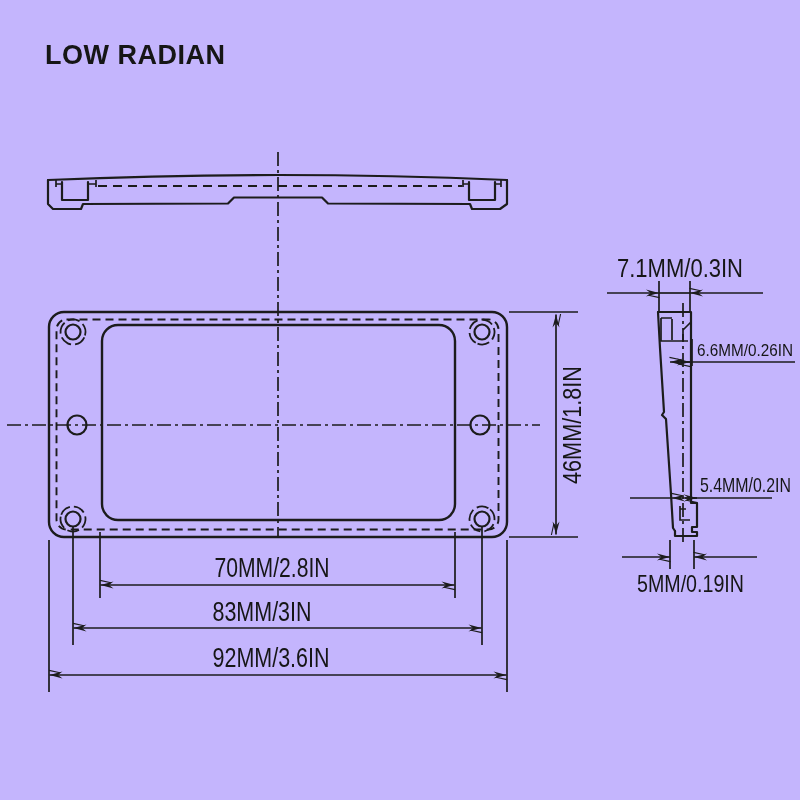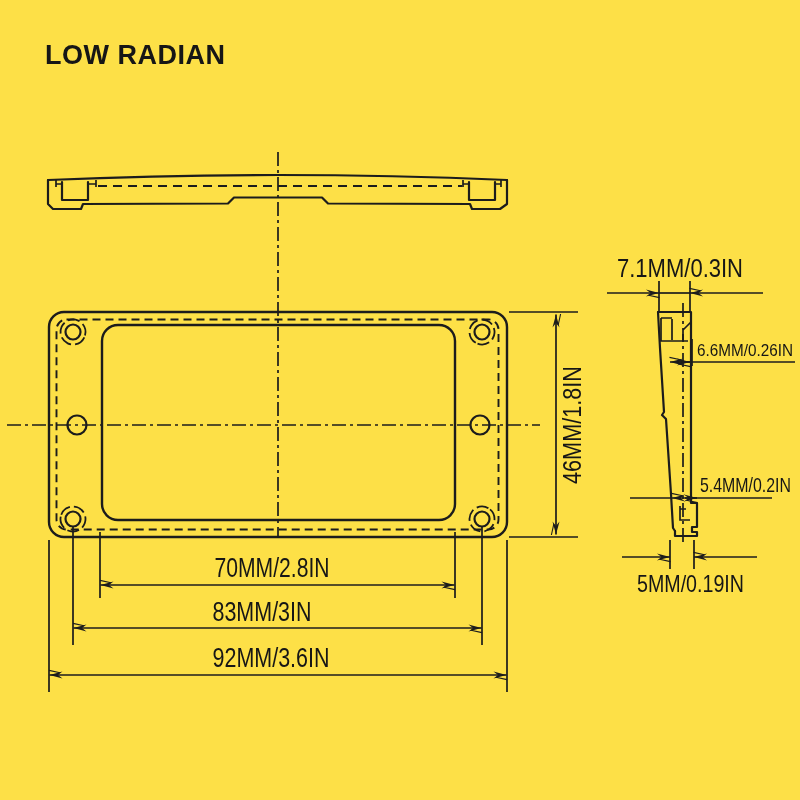--- a/index.html
+++ b/index.html
@@ -1,16 +1,16 @@
 <!DOCTYPE html>
 <html><head>
 <meta charset="utf-8">
 <style>
   html,body{margin:0;padding:0;background:#ffffff;}
-  .page{position:relative;width:800px;height:800px;background:#fde047;overflow:hidden;
+  .page{position:relative;width:800px;height:800px;background:#c4b5fd;overflow:hidden;
         font-family:"Liberation Sans",sans-serif;}
   .title{position:absolute;left:45px;top:40px;font-size:27px;font-weight:bold;
          color:#161616;letter-spacing:.5px;white-space:nowrap;}
   svg{position:absolute;left:0;top:0;}
   .o   {stroke:#1c1c1c;stroke-width:2.2;fill:none;stroke-linejoin:round;stroke-linecap:round;}
   .o2  {stroke:#1c1c1c;stroke-width:2.4;fill:none;}
   .hid {stroke:#1c1c1c;stroke-width:1.9;fill:none;stroke-dasharray:8 5;}
   .cl  {stroke:#1c1c1c;stroke-width:1.7;fill:none;stroke-dasharray:14 4 3 4;}
   .dashc{stroke:#1c1c1c;stroke-width:2;fill:none;stroke-dasharray:9 6;}
   .dim {stroke:#1c1c1c;stroke-width:1.7;fill:none;}

